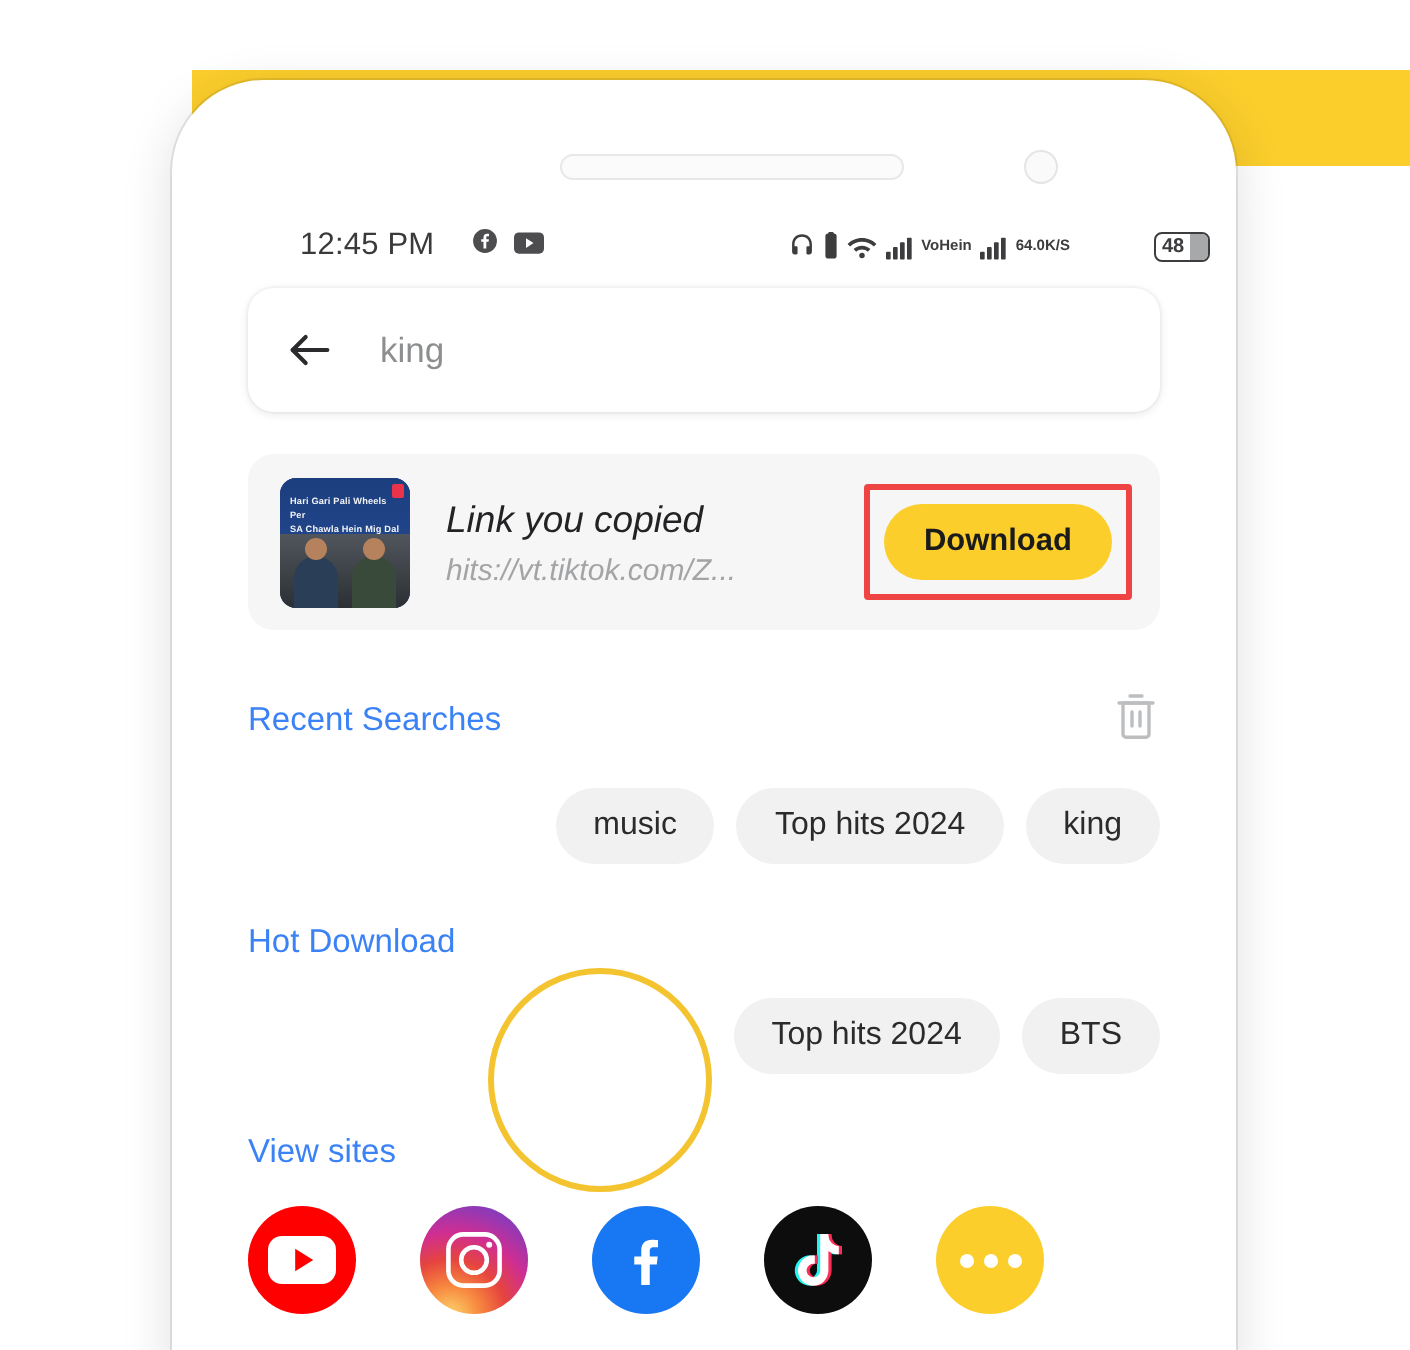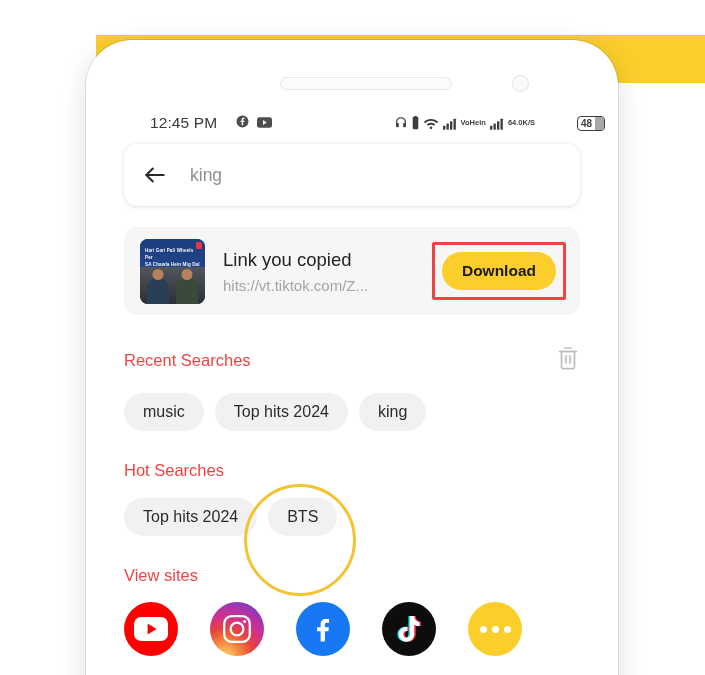--- a/index.html
+++ b/index.html
@@ -258,20 +258,21 @@
     position: absolute;
     top: 3px; right: 3px;
     width: 6px; height: 7px;
     background: #e8334a;
     border-radius: 1px;
   }
   .card-text {
     flex: 1 1 auto;
     margin-left: 18px;
     min-width: 0;
+    font-style: italic;
   }
   .card-title {
     font-size: 18.5px;
     color: #232325;
     line-height: 1.25;
   }
   .card-url {
     font-size: 15px;
     color: #a3a4a6;
     margin-top: 5px;
@@ -301,30 +302,31 @@
 
   
   .section-head {
     display: flex;
     align-items: center;
     justify-content: space-between;
     margin-top: 30px;
   }
   .section-title {
     font-size: 16.5px;
-    color: #ef4444;
+    color: #3b82f6;
   }
   .trash-icon { cursor: pointer; }
 
   
   .chips {
     display: flex;
     gap: 11px;
     margin-top: 18px;
     flex-wrap: nowrap;
+    justify-content: flex-end;
   }
   .chip {
     background: #f1f1f1;
     border-radius: 20px;
     padding: 10px 19px;
     font-size: 16px;
     color: #2b2b2d;
     white-space: nowrap;
     cursor: pointer;
   }
@@ -510,21 +512,21 @@
             </svg>
         </span>
       </div>
       <div class="chips">
         <div class="chip">music</div>
         <div class="chip">Top hits 2024</div>
         <div class="chip">king</div>
       </div>
 
       <div class="section-head">
-        <div class="section-title">Hot Searches</div>
+        <div class="section-title">Hot Download</div>
       </div>
       <div class="chips">
         <div class="chip">Top hits 2024</div>
         <div class="chip">BTS</div>
       </div>
 
       <div class="section-head">
         <div class="section-title">View sites</div>
       </div>
       <div class="sites">

